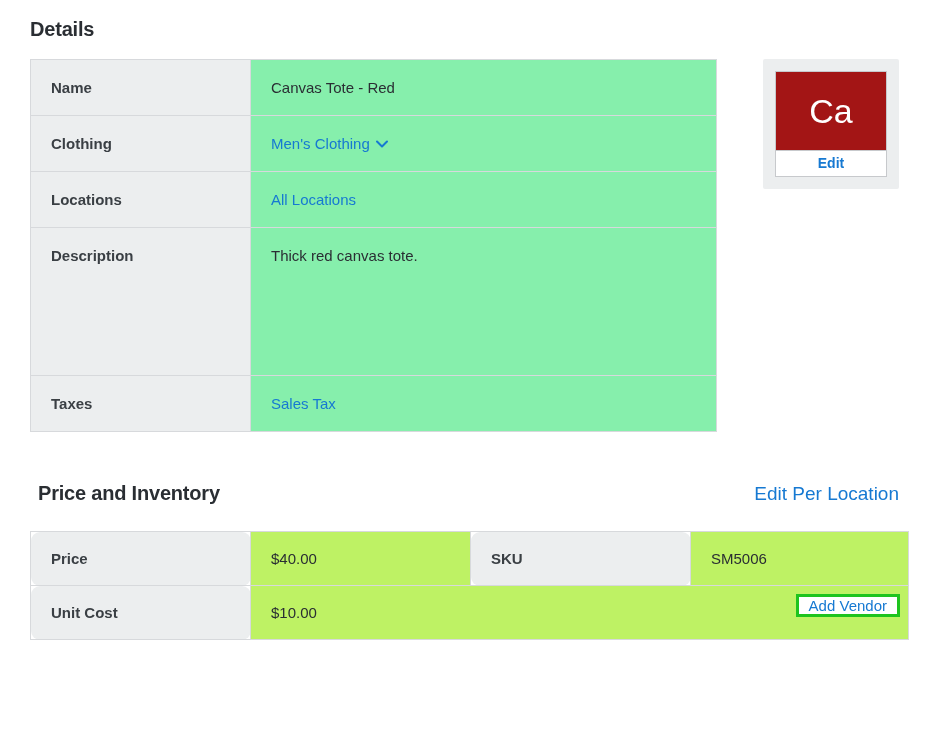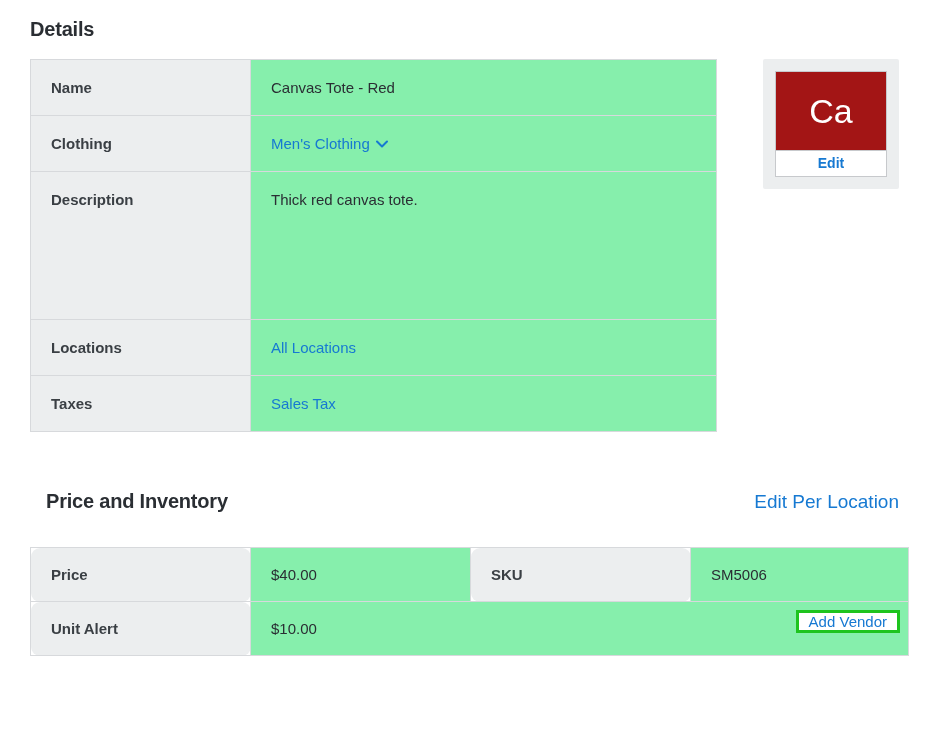--- a/index.html
+++ b/index.html
@@ -20,21 +20,21 @@
     letter-spacing: -0.2px;
     margin: 0 0 18px 0;
     color: #2a2e33;
   }
   .section-header-row {
     display: flex;
     align-items: baseline;
     justify-content: space-between;
     margin: 0 0 18px 0;
   }
-  .section-header-row .section-title { margin: 16px; }
+  .section-header-row .section-title { margin: 8px; }
   .top-row {
     display: flex;
     align-items: flex-start;
     gap: 46px;
   }
   table.details-table {
     border-collapse: collapse;
     width: 695px;
     border: 1px solid #d7d9dc;
   }
@@ -127,21 +127,21 @@
     vertical-align: middle;
   }
   table.inv-table td.label-cell {
     background: #eceeef;
     width: 220px;
     color: #3a3f44;
     font-weight: 700;
     border-radius: 9px;
   }
   table.inv-table td.value-cell {
-    background: #86efac;
+    background: #bef264;
     color: #2a2e33;
     margin-left: 7px;
   }
   .unit-cost-cell {
     position: relative;
   }
   .add-vendor-btn {
     position: absolute;
     right: 8px;
     top: 8px;
@@ -186,28 +186,28 @@
             <span>Men's Clothing</span>
             <span class="chevron-down">
               <svg viewBox="0 0 12 12" width="12" height="12">
                     <path d="M1 3.5 L6 8.5 L11 3.5" fill="none" stroke="#1679d2" stroke-width="2" stroke-linecap="round" stroke-linejoin="round"></path>
                   </svg>
             </span>
           </span>
         </td>
       </tr>
       <tr>
-        <td class="label-cell">Description</td>
-        <td class="value-cell desc">Thick red canvas tote.</td>
-      </tr>
-      <tr>
         <td class="label-cell">Locations</td>
         <td class="value-cell">
           <span class="link">All Locations</span>
         </td>
+      </tr>
+      <tr>
+        <td class="label-cell">Description</td>
+        <td class="value-cell desc">Thick red canvas tote.</td>
       </tr>
       <tr>
         <td class="label-cell">Taxes</td>
         <td class="value-cell">
           <span class="link">Sales Tax</span>
         </td>
       </tr>
     </tbody>
       </table>
 
@@ -230,21 +230,21 @@
 
   <table class="inv-table">
     <tbody>
         <tr>
       <td class="label-cell">Price</td>
       <td class="value-cell" style="width:220px;">$40.00</td>
       <td class="label-cell" style="width:220px;">SKU</td>
       <td class="value-cell">SM5006</td>
     </tr>
     <tr>
-      <td class="label-cell">Unit Alert</td>
+      <td class="label-cell">Unit Cost</td>
       <td class="value-cell unit-cost-cell" colspan="3">
         <span>$10.00</span>
         <span class="add-vendor-btn">Add Vendor</span>
       </td>
     </tr>
   </tbody>
     </table>
 
 </div>
 

